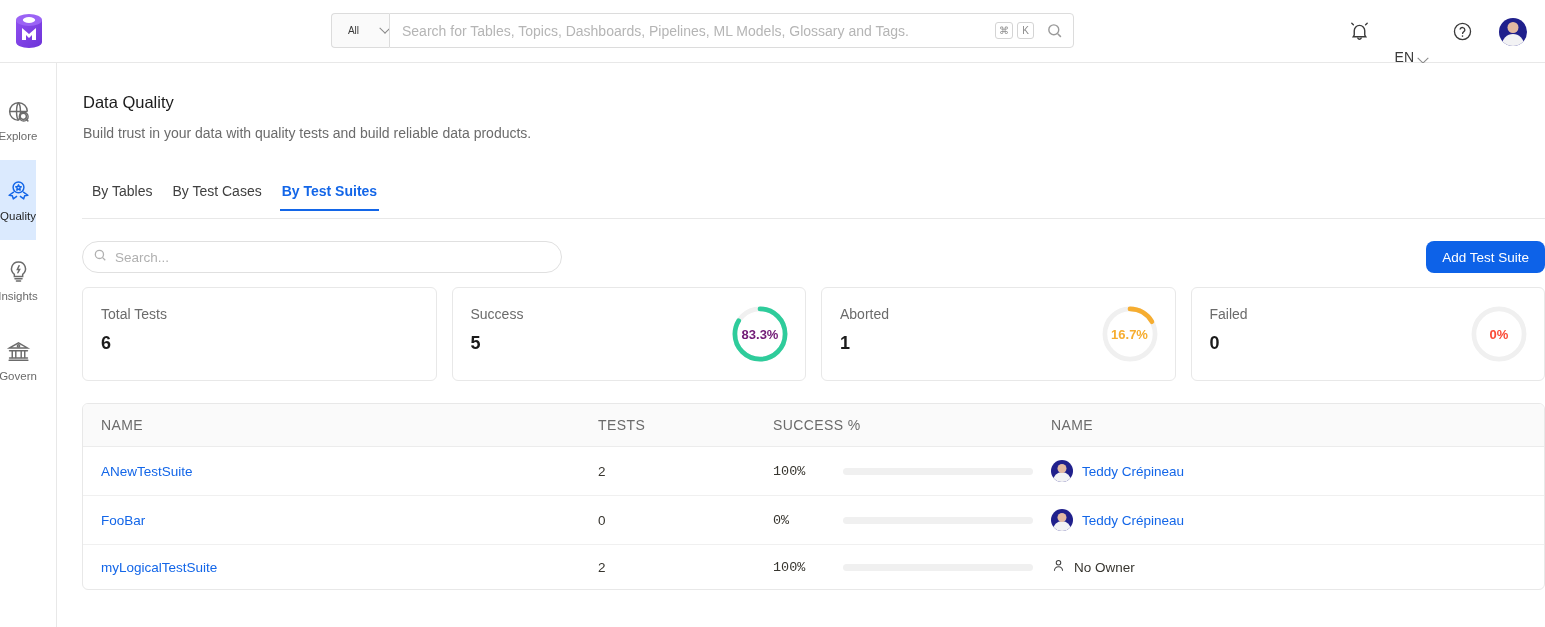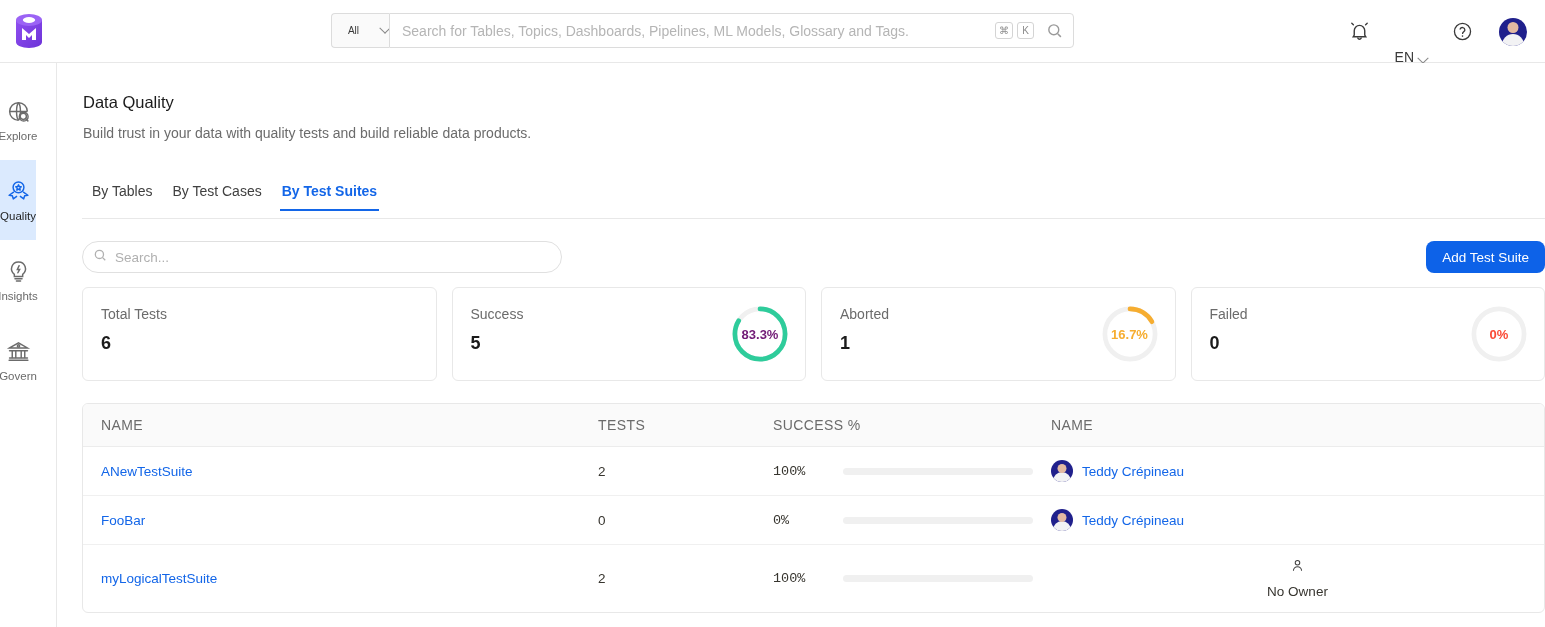--- a/index.html
+++ b/index.html
@@ -245,21 +245,21 @@
     background: #20208c; position: relative; overflow: hidden; flex: none;
   }
   .avatar-sm .head {
     position: absolute; left: 50%; top: 16%; transform: translateX(-50%);
     width: 9px; height: 9px; border-radius: 50%; background: #e3b9a2;
   }
   .avatar-sm .body {
     position: absolute; left: 50%; bottom: 0; transform: translateX(-50%);
     width: 18px; height: 10px; border-radius: 9px 9px 0 0; background: #f2f2f4;
   }
-  .no-owner { display: flex; align-items: center; gap: 8px; color: #37352f; font-size: 13.5px; flex-direction: column; }
+  .no-owner { display: flex; align-items: center; gap: 8px; color: #37352f; font-size: 13.5px; }
 </style>
 </head>
 <body>
 
 <div class="topbar">
 
   <div class="logo-wrap">
     <svg class="logo" viewBox="0 0 30 36">
       <defs>
         <linearGradient id="lg" x1="0" y1="0" x2="1" y2="1">

